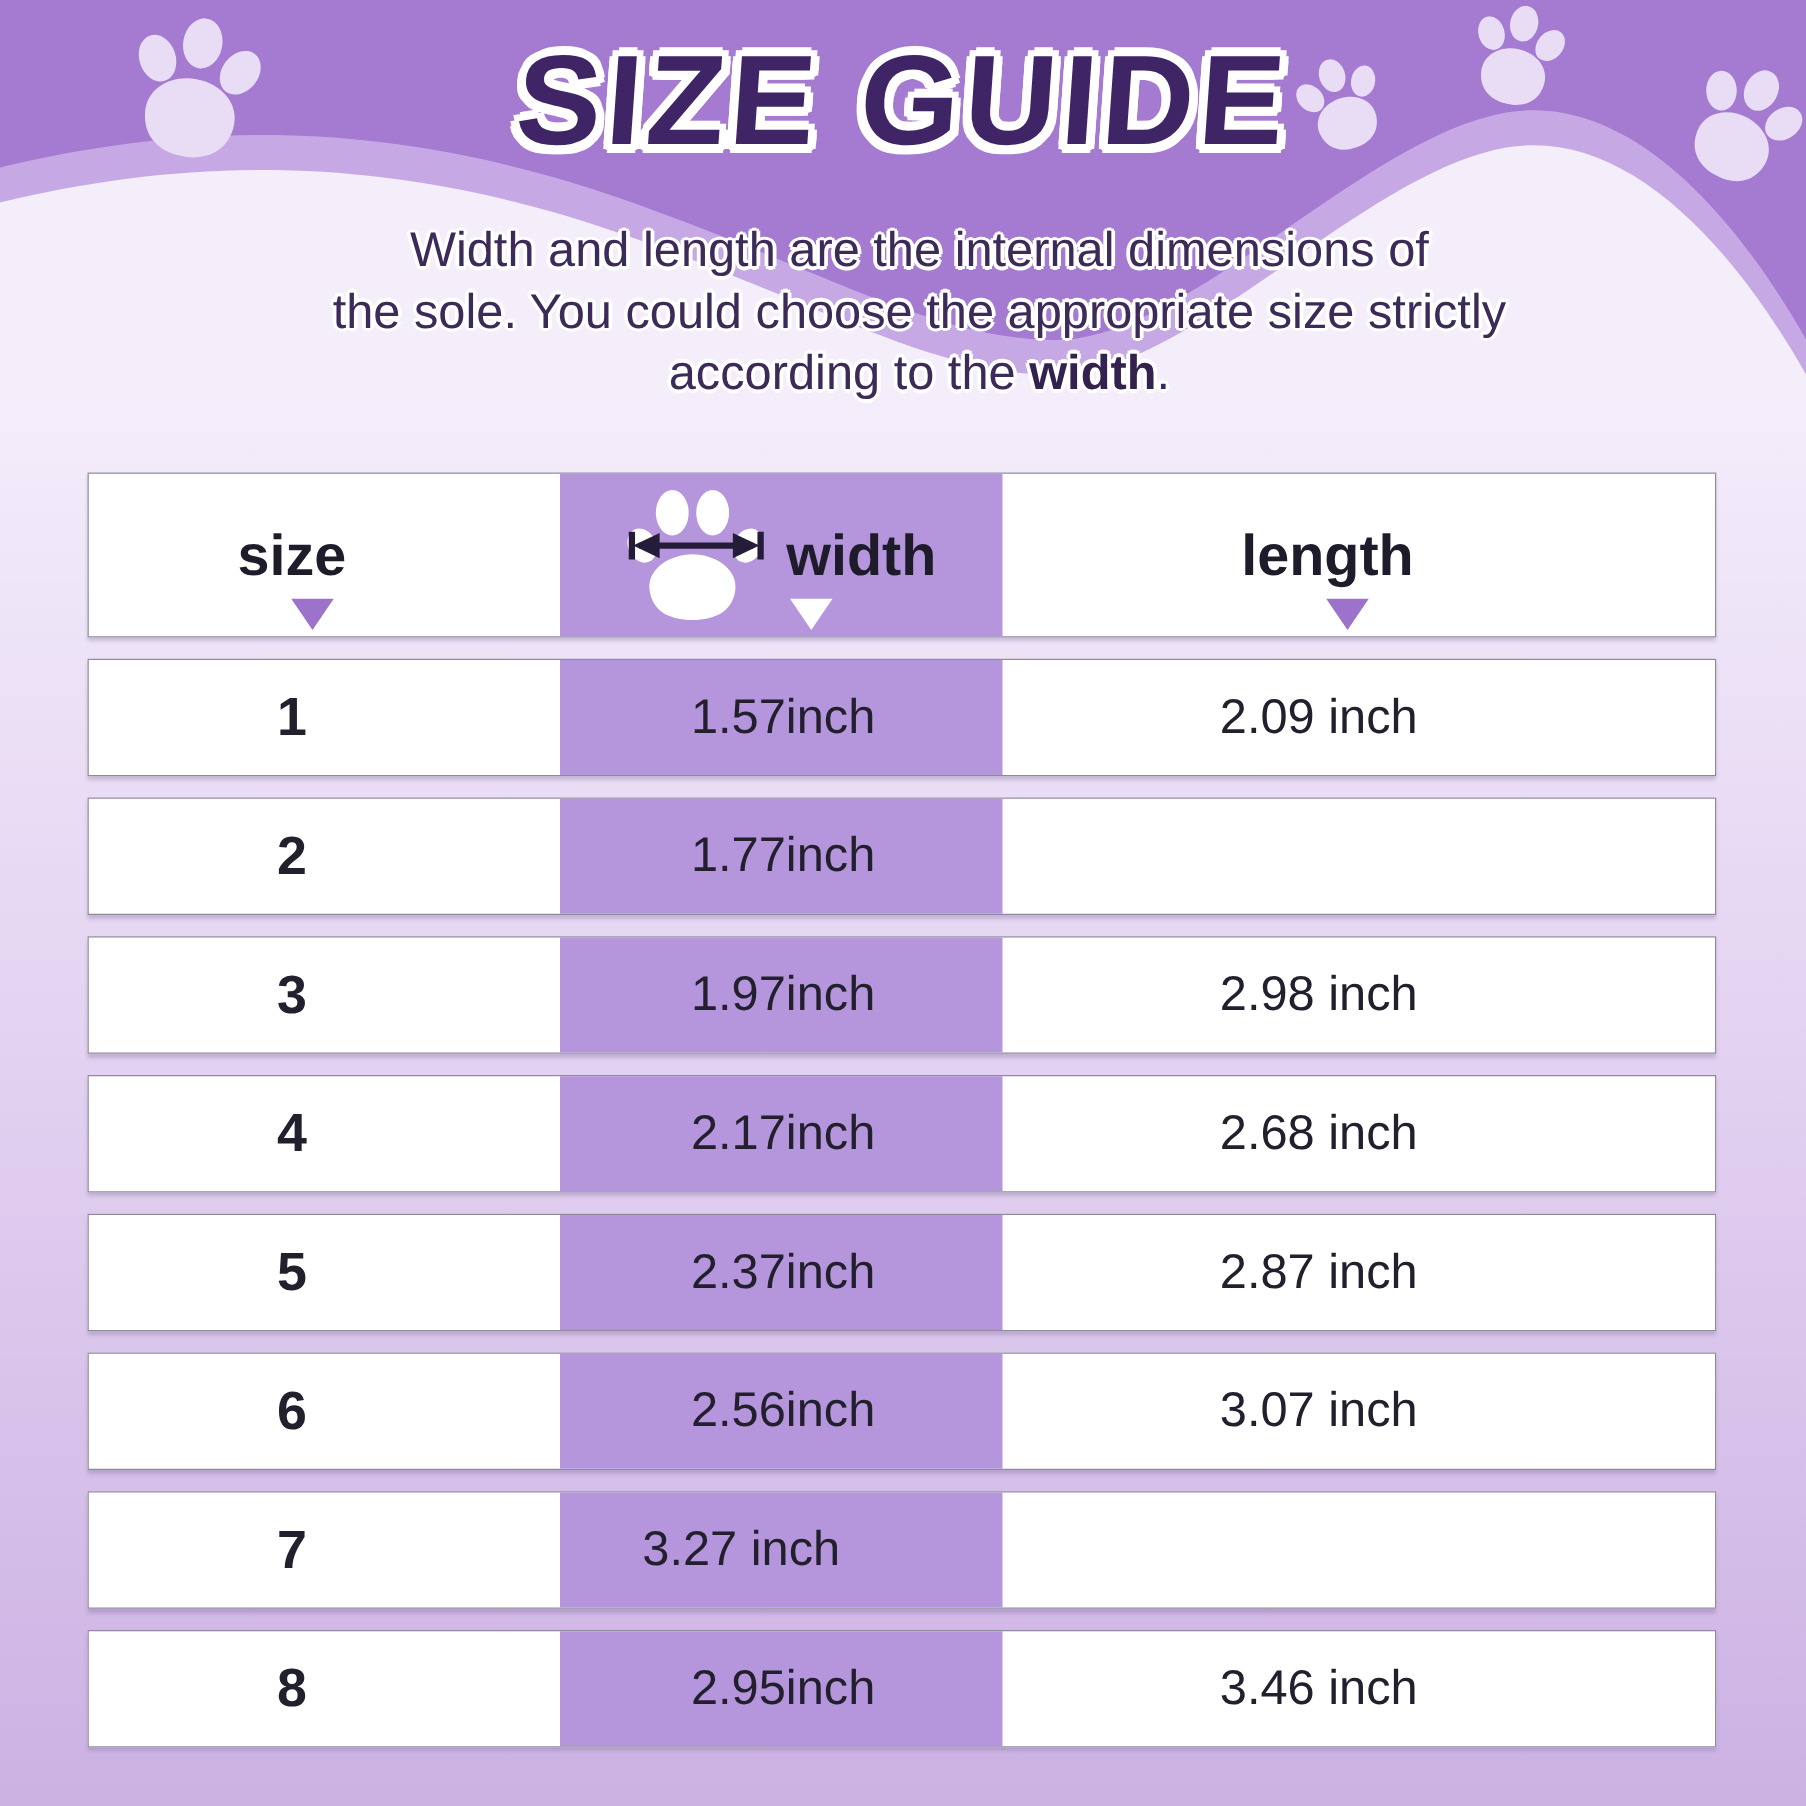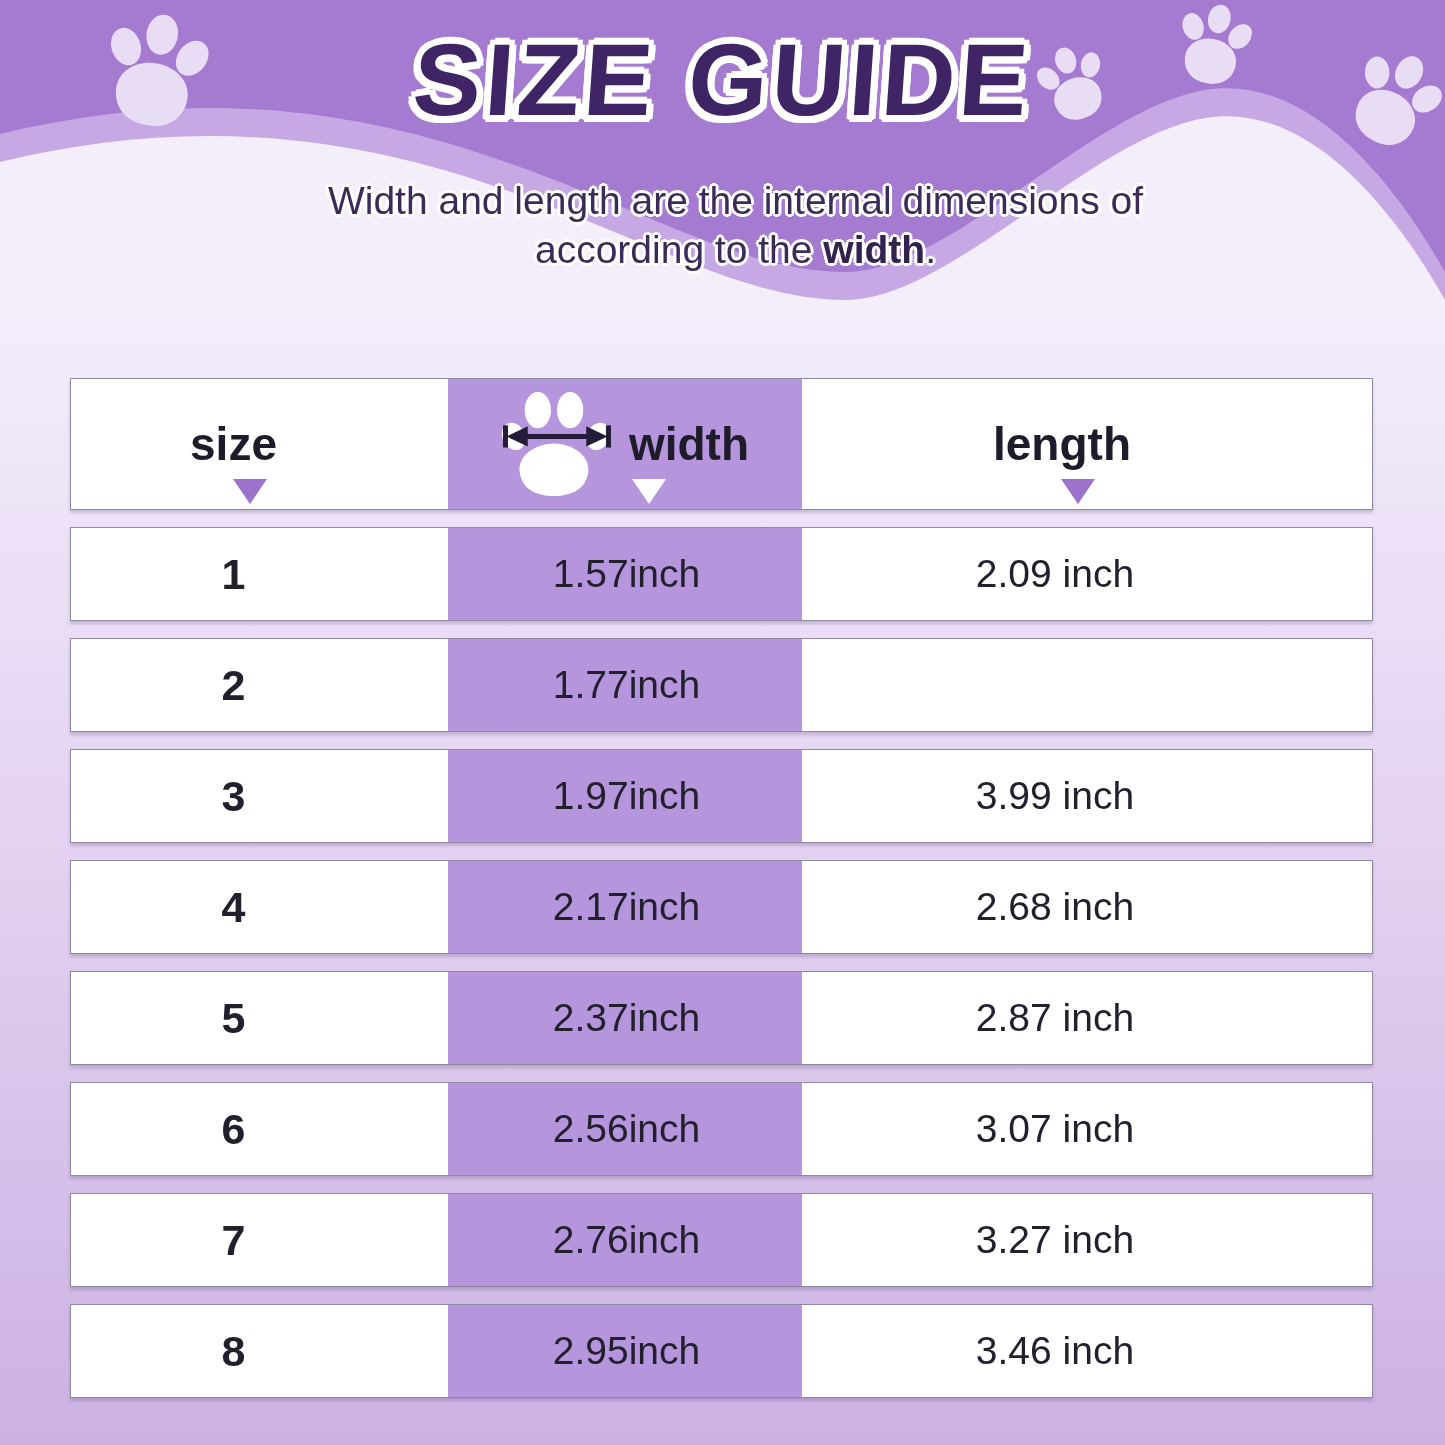--- a/index.html
+++ b/index.html
@@ -89,20 +89,21 @@
       <use href="#pawdeco"></use>
     </svg>
   <svg class="paw-deco" style="left:1348px; top:52px; transform:rotate(28deg)" width="94" height="94" viewBox="0 0 100 100">
       <use href="#pawdeco"></use>
     </svg>
 
   <div class="title">SIZE GUIDE</div>
 
   <div class="intro">
     <div>Width and length are the internal dimensions of</div>
+    <div>the sole. You could choose the appropriate size strictly</div>
     <div><span>according to the </span><span class="bold">width</span><span>.</span></div>
   </div>
 
   <div class="size-table">
 
     <div class="t-header">
       <div class="band"></div>
       <div class="hcell col-size">size</div>
       <div class="hcell col-width">
         <svg class="paw-width-icon" viewBox="0 0 110 105" aria-hidden="true">
@@ -139,21 +140,21 @@
     <div class="t-row">
       <div class="band"></div>
       <div class="cell c-size">2</div>
       <div class="cell c-width">1.77inch</div>
     </div>
 
     <div class="t-row">
       <div class="band"></div>
       <div class="cell c-size">3</div>
       <div class="cell c-width">1.97inch</div>
-      <div class="cell c-length">3.99 inch</div>
+      <div class="cell c-length">2.98 inch</div>
     </div>
 
     <div class="t-row">
       <div class="band"></div>
       <div class="cell c-size">4</div>
       <div class="cell c-width">2.17inch</div>
       <div class="cell c-length">2.68 inch</div>
     </div>
 
     <div class="t-row">
@@ -166,21 +167,20 @@
     <div class="t-row">
       <div class="band"></div>
       <div class="cell c-size">6</div>
       <div class="cell c-width">2.56inch</div>
       <div class="cell c-length">3.07 inch</div>
     </div>
 
     <div class="t-row">
       <div class="band"></div>
       <div class="cell c-size">7</div>
-      <div class="cell c-width">2.76inch</div>
       <div class="cell c-length">3.27 inch</div>
     </div>
 
     <div class="t-row">
       <div class="band"></div>
       <div class="cell c-size">8</div>
       <div class="cell c-width">2.95inch</div>
       <div class="cell c-length">3.46 inch</div>
     </div>
 

